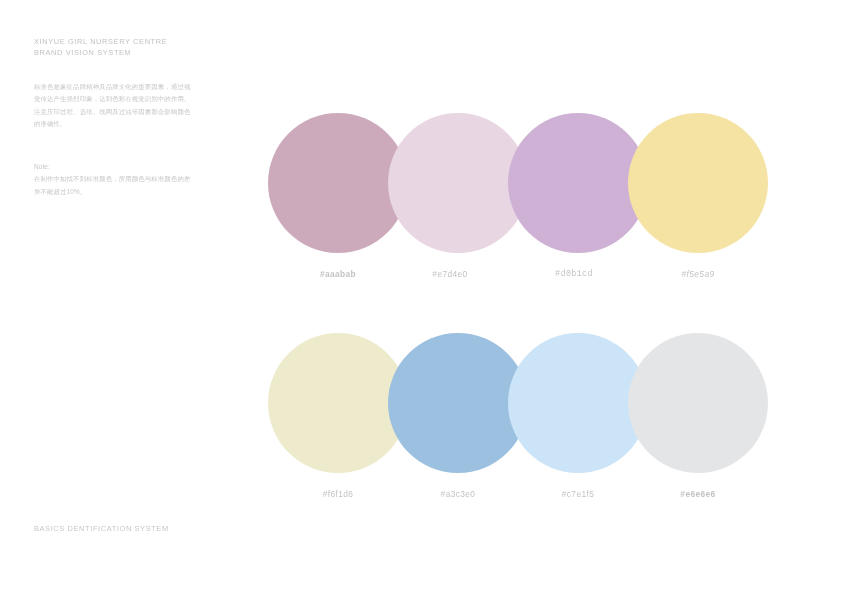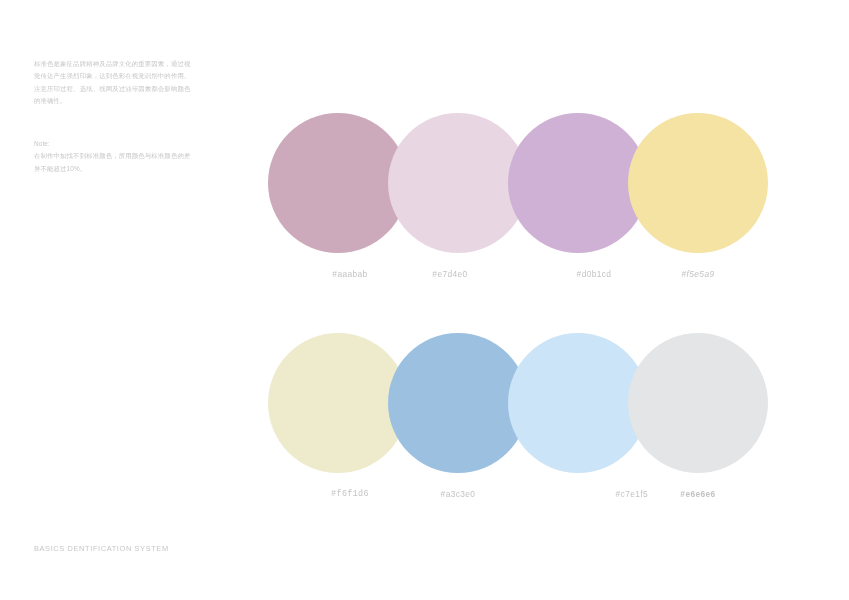--- a/index.html
+++ b/index.html
@@ -95,63 +95,65 @@
     text-align: center;
     font-size: 8.4px;
     letter-spacing: 0.045em;
     color: #c3c3c5;
   }
 
   
   .footer {
     position: absolute;
     left: 34px;
-    top: 544px;
+    top: 524px;
     font-size: 7.4px;
     letter-spacing: 0.085em;
     color: #c6c6c8;
     text-transform: uppercase;
   }
 </style>
 </head>
 <body>
 
 <div class="left-col">
+  <div class="brand-header">XINYUE GIRL NURSERY CENTRE
+BRAND VISION SYSTEM</div>
 
 
   <div class="body-copy">标准色是象征品牌精神及品牌文化的重要因素，通过视觉传达产生强烈印象，达到色彩在视觉识别中的作用。
 注意压印过程、选纸、线网及过油等因素都会影响颜色的准确性。</div>
 
   <div class="note-block">Note:
 在制作中如找不到标准颜色，所用颜色与标准颜色的差异不能超过10%。</div>
 </div>
 
 <div class="swatch-row row-1">
   <div class="circle-strip">
       <div class="swatch-circle" style="left: 0px; background: rgb(204, 170, 188); z-index: 1;"></div>
       <div class="swatch-circle" style="left: 120px; background: rgb(232, 214, 226); z-index: 2;"></div>
       <div class="swatch-circle" style="left: 240px; background: rgb(206, 177, 212); z-index: 3;"></div>
       <div class="swatch-circle" style="left: 360px; background: rgb(245, 227, 164); z-index: 4;"></div>
     </div>
   <div class="label-strip">
-      <div class="swatch-label" style="left: 12px;">#aaabab</div>
+      <div class="swatch-label" style="left: 0px; font-weight: bold;">#aaabab</div>
       <div class="swatch-label" style="left: 112px;">#e7d4e0</div>
-      <div class="swatch-label" style="left: 256px;">#d0b1cd</div>
+      <div class="swatch-label" style="left: 236px; font-family: Liberation Mono, monospace;">#d0b1cd</div>
       <div class="swatch-label" style="left: 360px; font-style: italic;">#f5e5a9</div>
     </div>
 </div>
 
 <div class="swatch-row row-2">
   <div class="circle-strip">
       <div class="swatch-circle" style="left: 0px; background: rgb(238, 235, 205); z-index: 1;"></div>
       <div class="swatch-circle" style="left: 120px; background: rgb(156, 192, 224); z-index: 2;"></div>
       <div class="swatch-circle" style="left: 240px; background: rgb(203, 228, 247); z-index: 3;"></div>
       <div class="swatch-circle" style="left: 360px; background: rgb(228, 229, 230); z-index: 4;"></div>
     </div>
   <div class="label-strip">
-      <div class="swatch-label" style="left: 12px; font-family: Liberation Mono, monospace;">#f6f1d6</div>
+      <div class="swatch-label" style="left: 0px;">#f6f1d6</div>
       <div class="swatch-label" style="left: 120px;">#a3c3e0</div>
-      <div class="swatch-label" style="left: 240px; text-align: right;">#c7e1f5</div>
+      <div class="swatch-label" style="left: 240px;">#c7e1f5</div>
       <div class="swatch-label" style="left: 360px; font-weight: bold;">#e6e6e6</div>
     </div>
 </div>
 
 <div class="footer">BASICS DENTIFICATION SYSTEM</div>
 
 </body></html>

